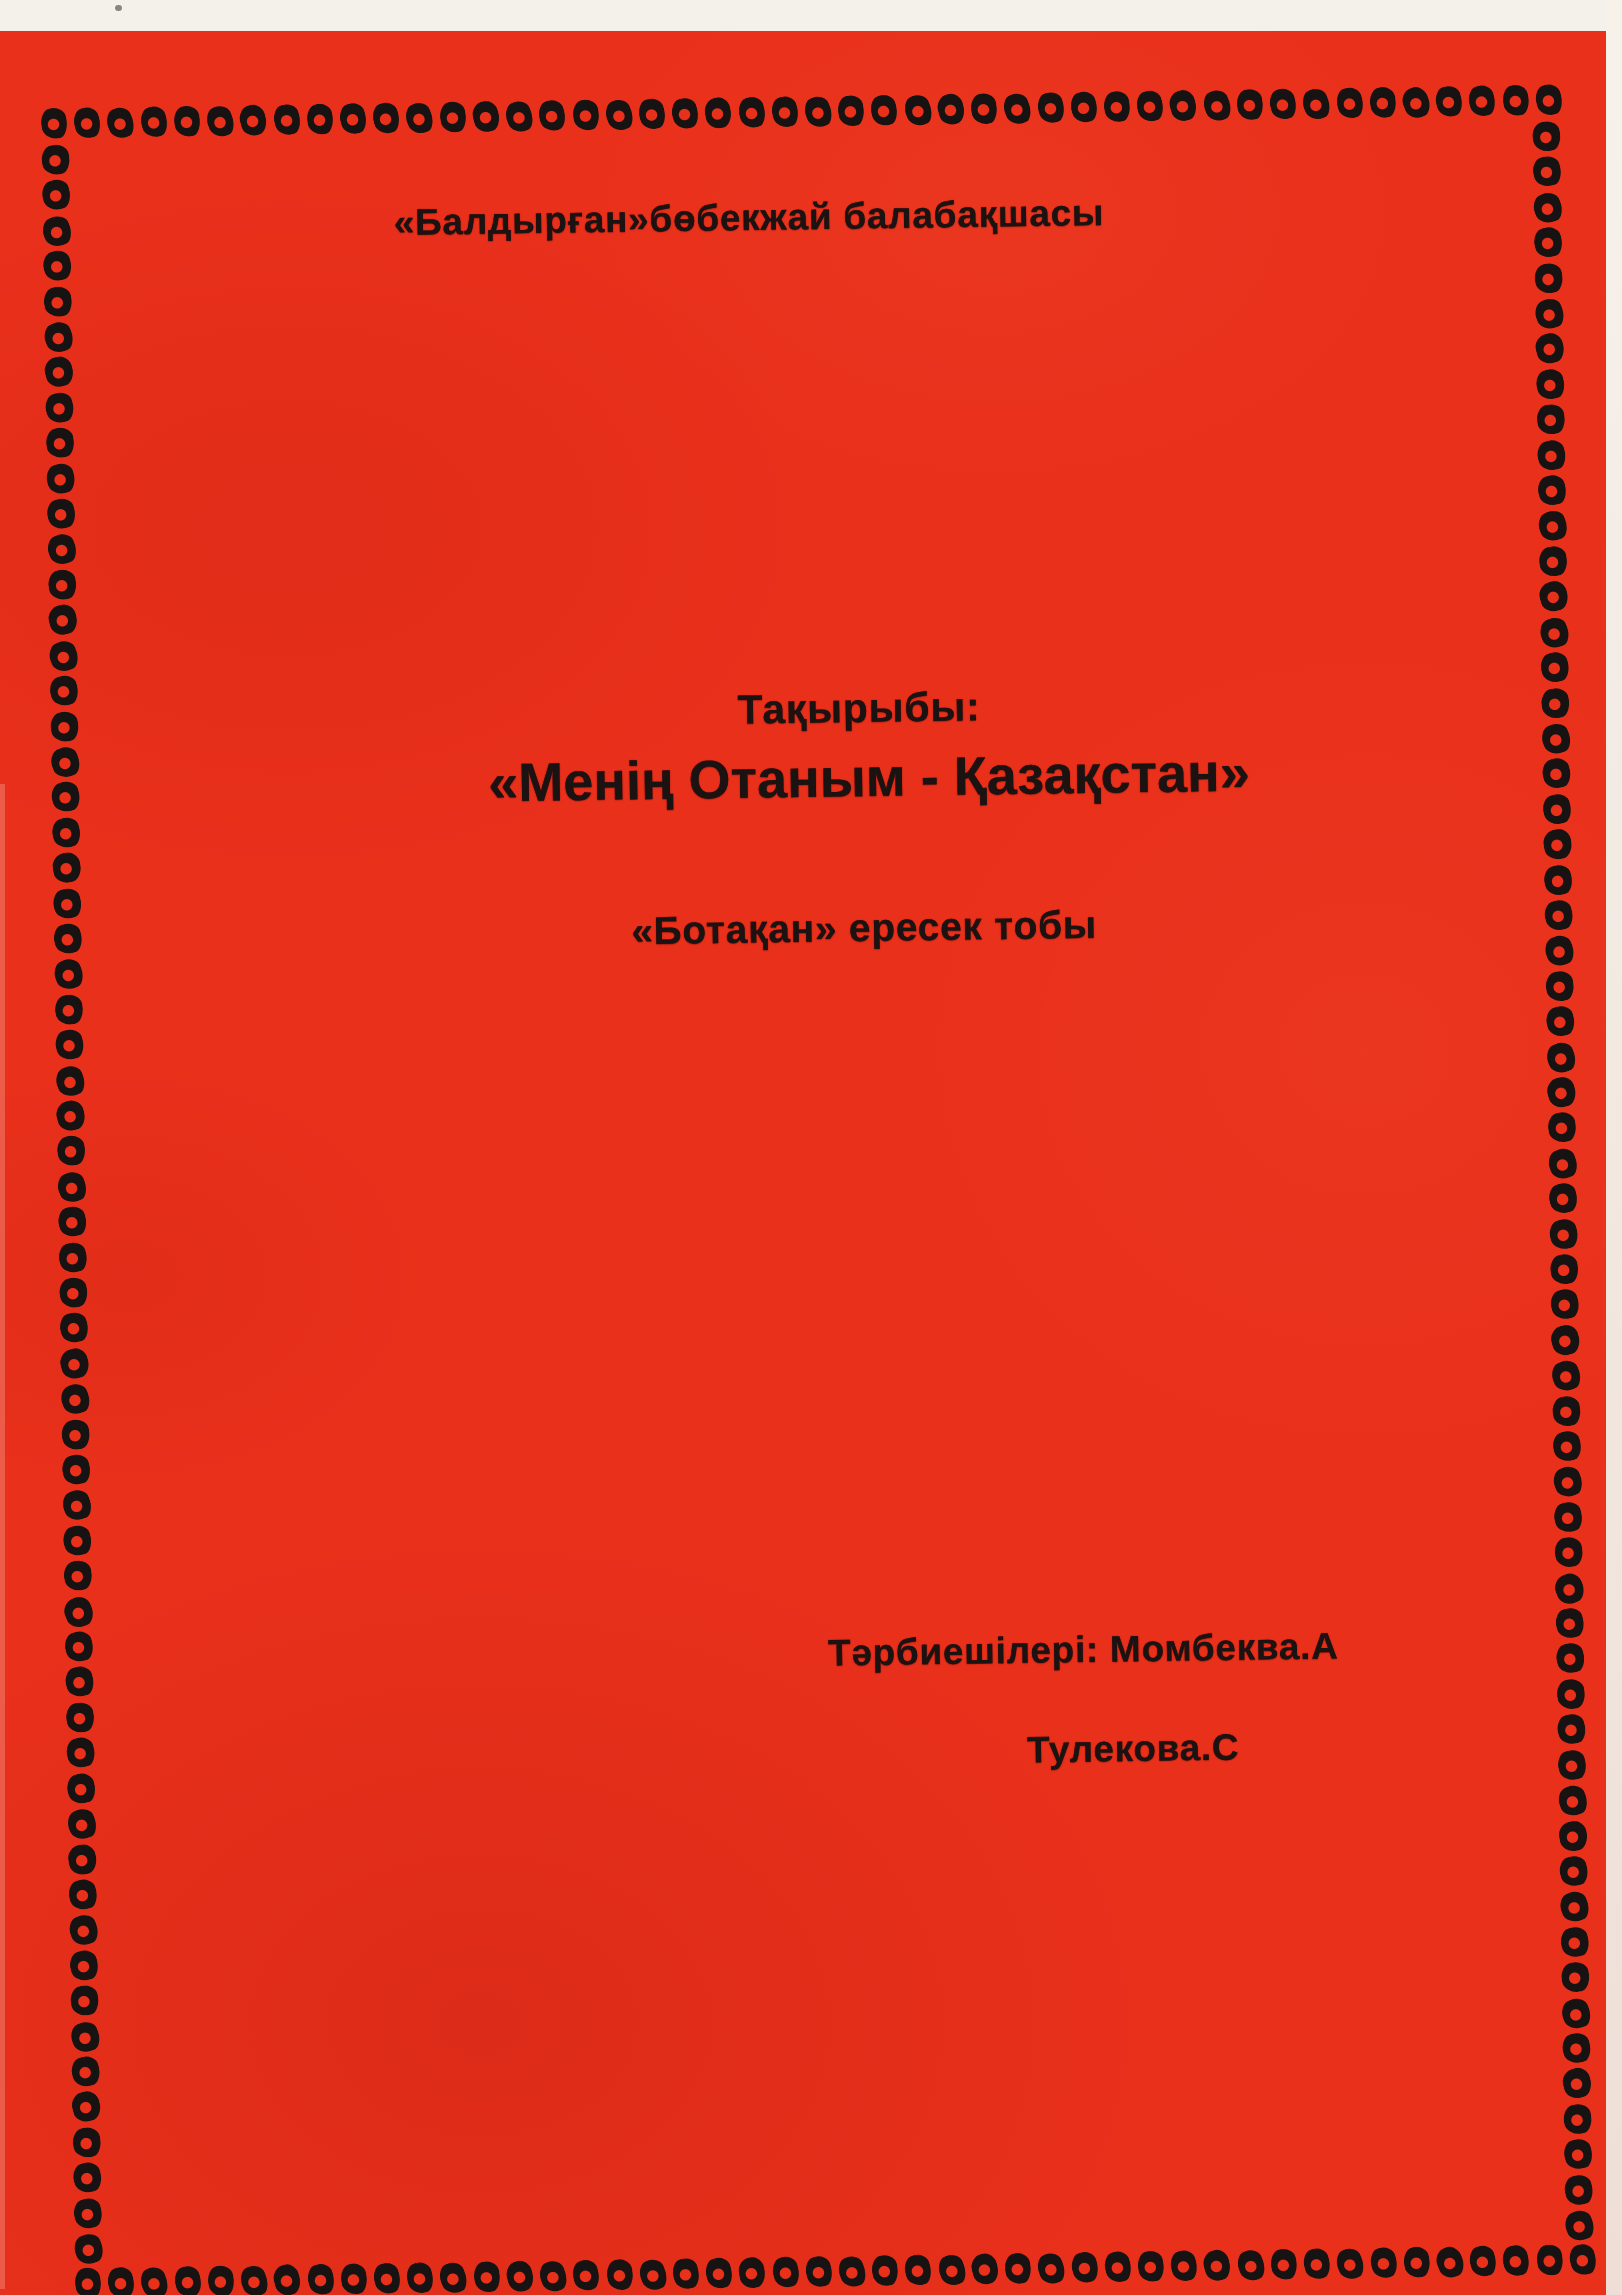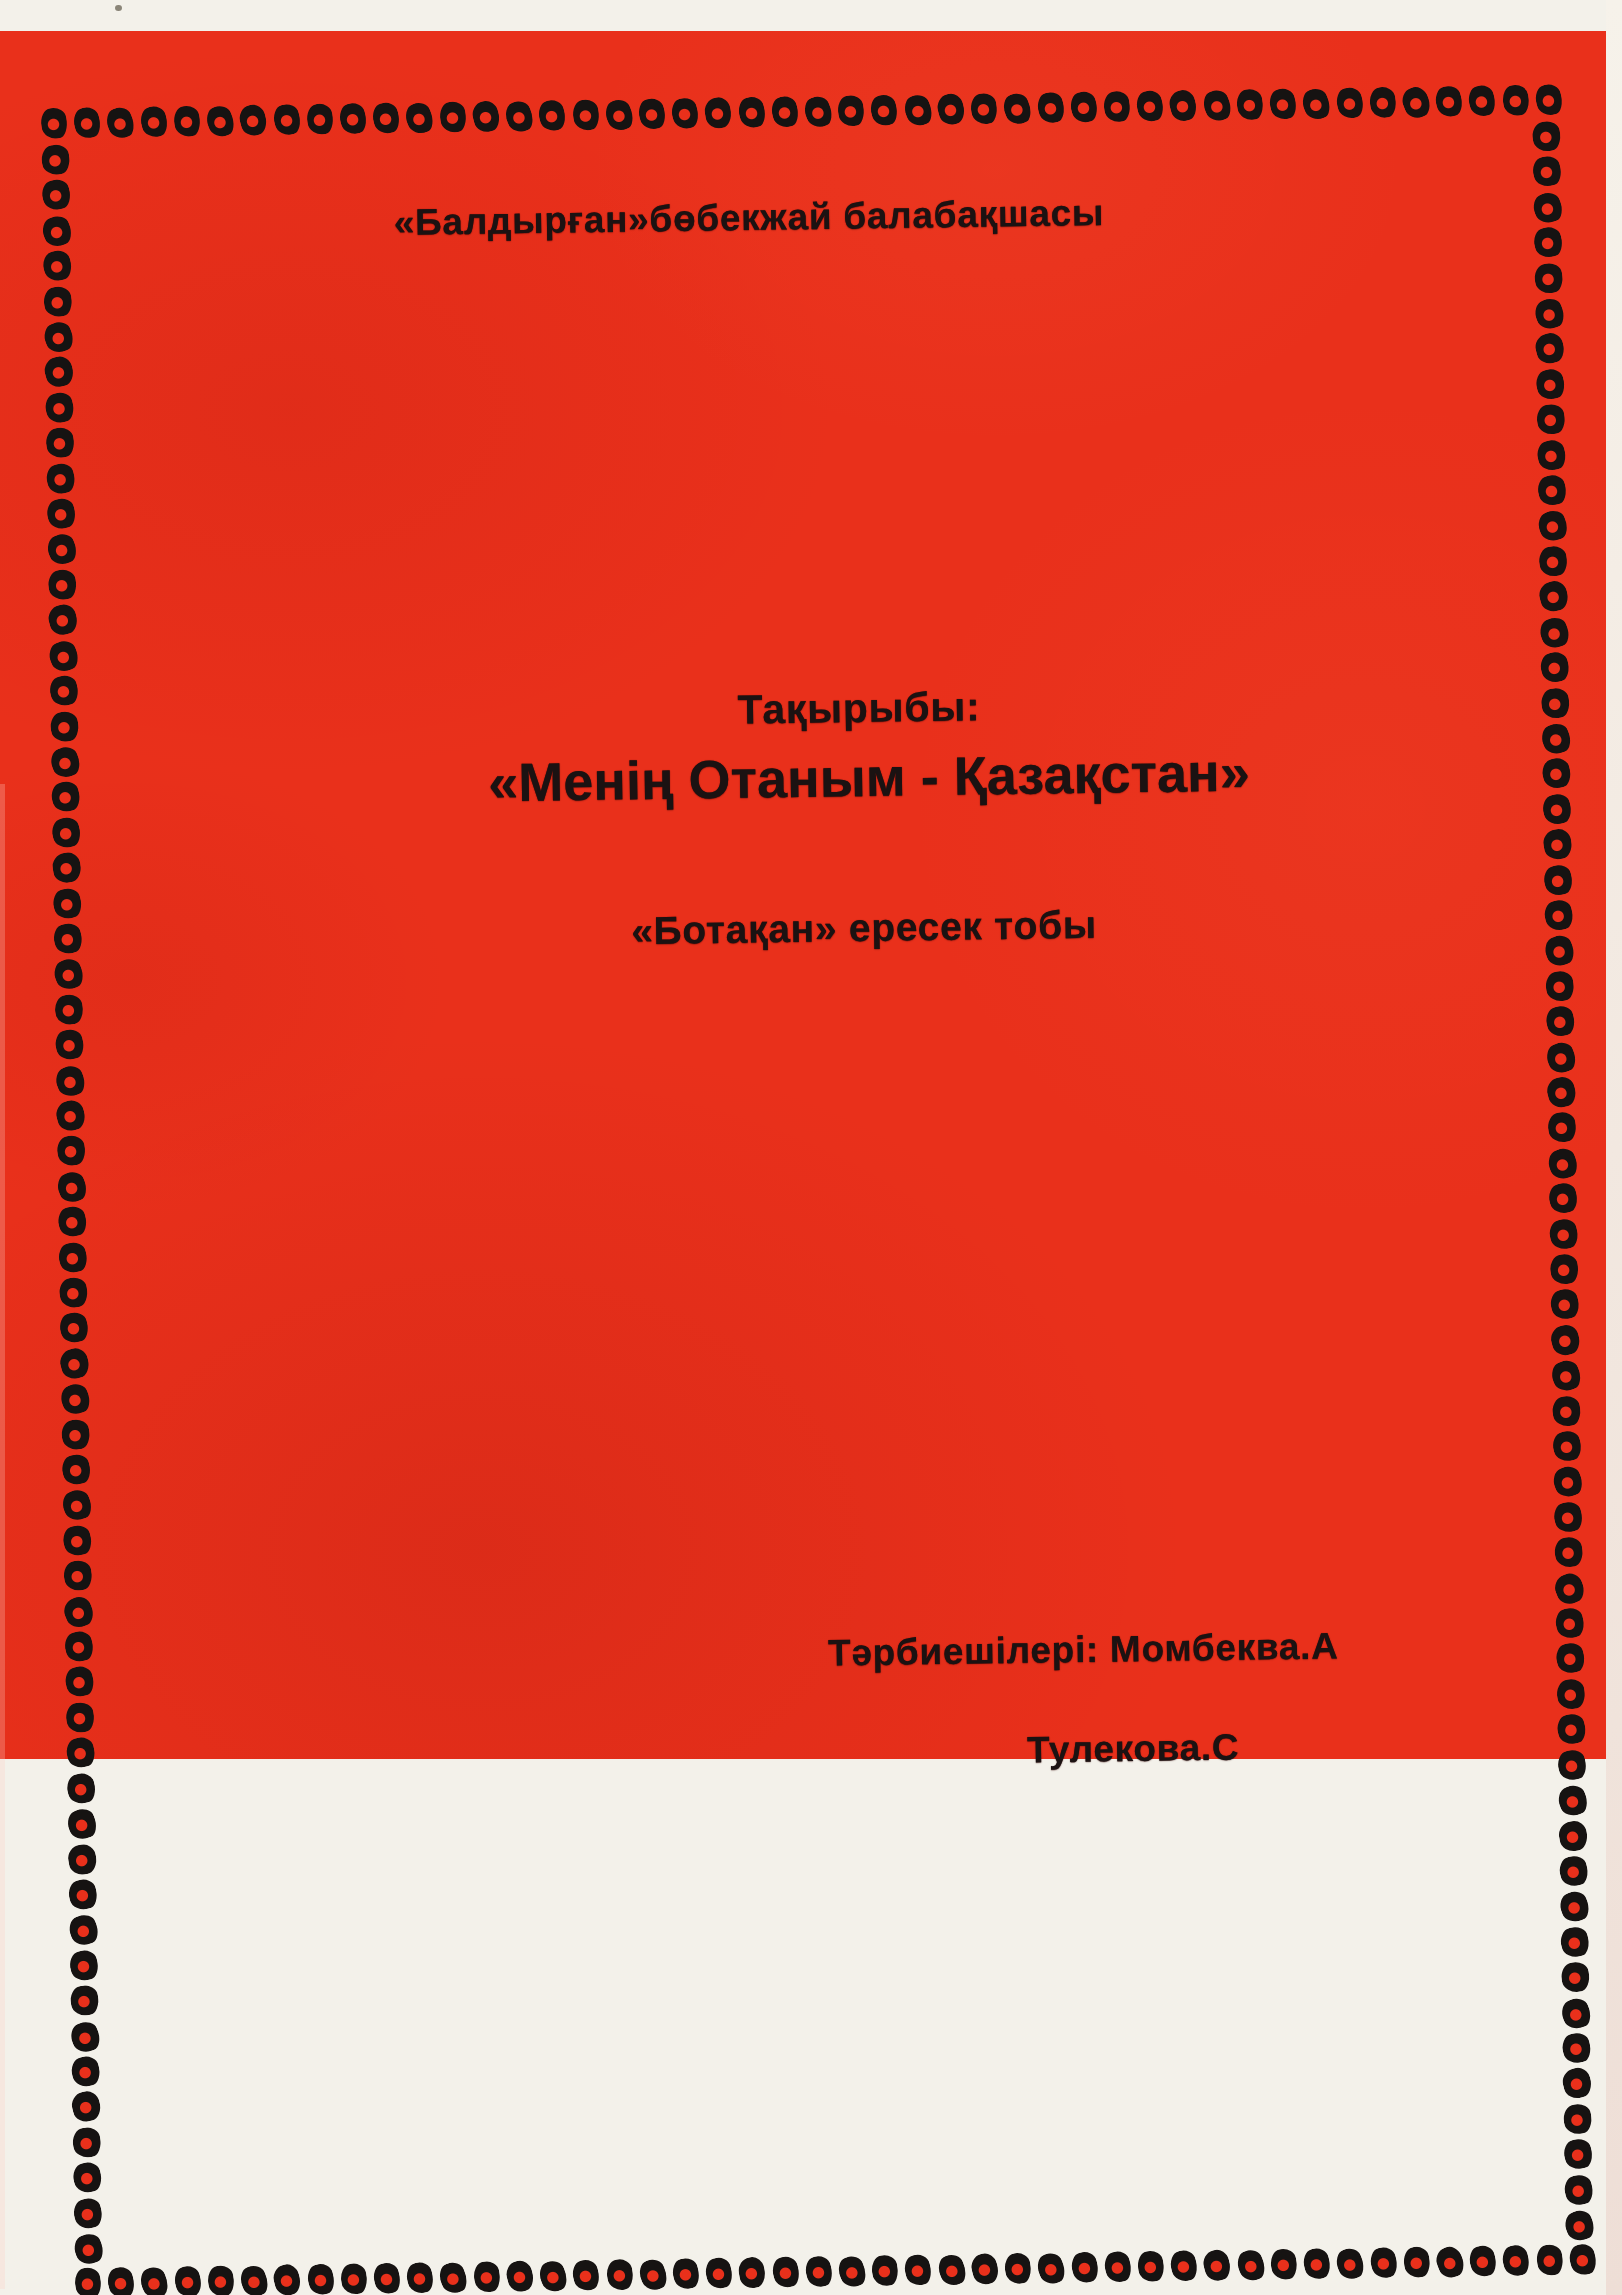--- a/index.html
+++ b/index.html
@@ -10,21 +10,21 @@
   }
 
   
   .scan-strip-top{position:absolute;left:0;top:0;width:1623px;height:31px;background:var(--scanner,#f3f1ea);z-index:5;}
   .scan-strip-right{position:absolute;right:0;top:0;width:17px;height:2295px;background:linear-gradient(to bottom,#f6f2ea,#eeded6);z-index:5;}
   .scan-speck{position:absolute;left:115px;top:5.2px;width:6.5px;height:5.9px;border-radius:50%;background:#8a8578;z-index:6;}
   .scan-edge-left{position:absolute;left:0;top:753px;width:5.2px;height:1505px;background:rgba(255,205,195,.28);z-index:4;}
 
   
   .red-page{
-    position:absolute;left:0;top:31px;width:1606px;height:1728px;
+    position:absolute;left:0;top:31px;width:1606px;height:2264px;
     background-color:var(--red,#e9301b);
     background-image:
       radial-gradient(785px 523px at 18% 22%, rgba(150,12,6,.10), transparent 70%),
       radial-gradient(654px 589px at 85% 45%, rgba(255,120,80,.08), transparent 70%),
       radial-gradient(982px 720px at 30% 88%, rgba(125,10,5,.12), transparent 72%),
       radial-gradient(589px 393px at 62% 8%, rgba(255,140,95,.07), transparent 70%),
       radial-gradient(458px 327px at 8% 55%, rgba(140,12,6,.08), transparent 70%);
   }
 
   

